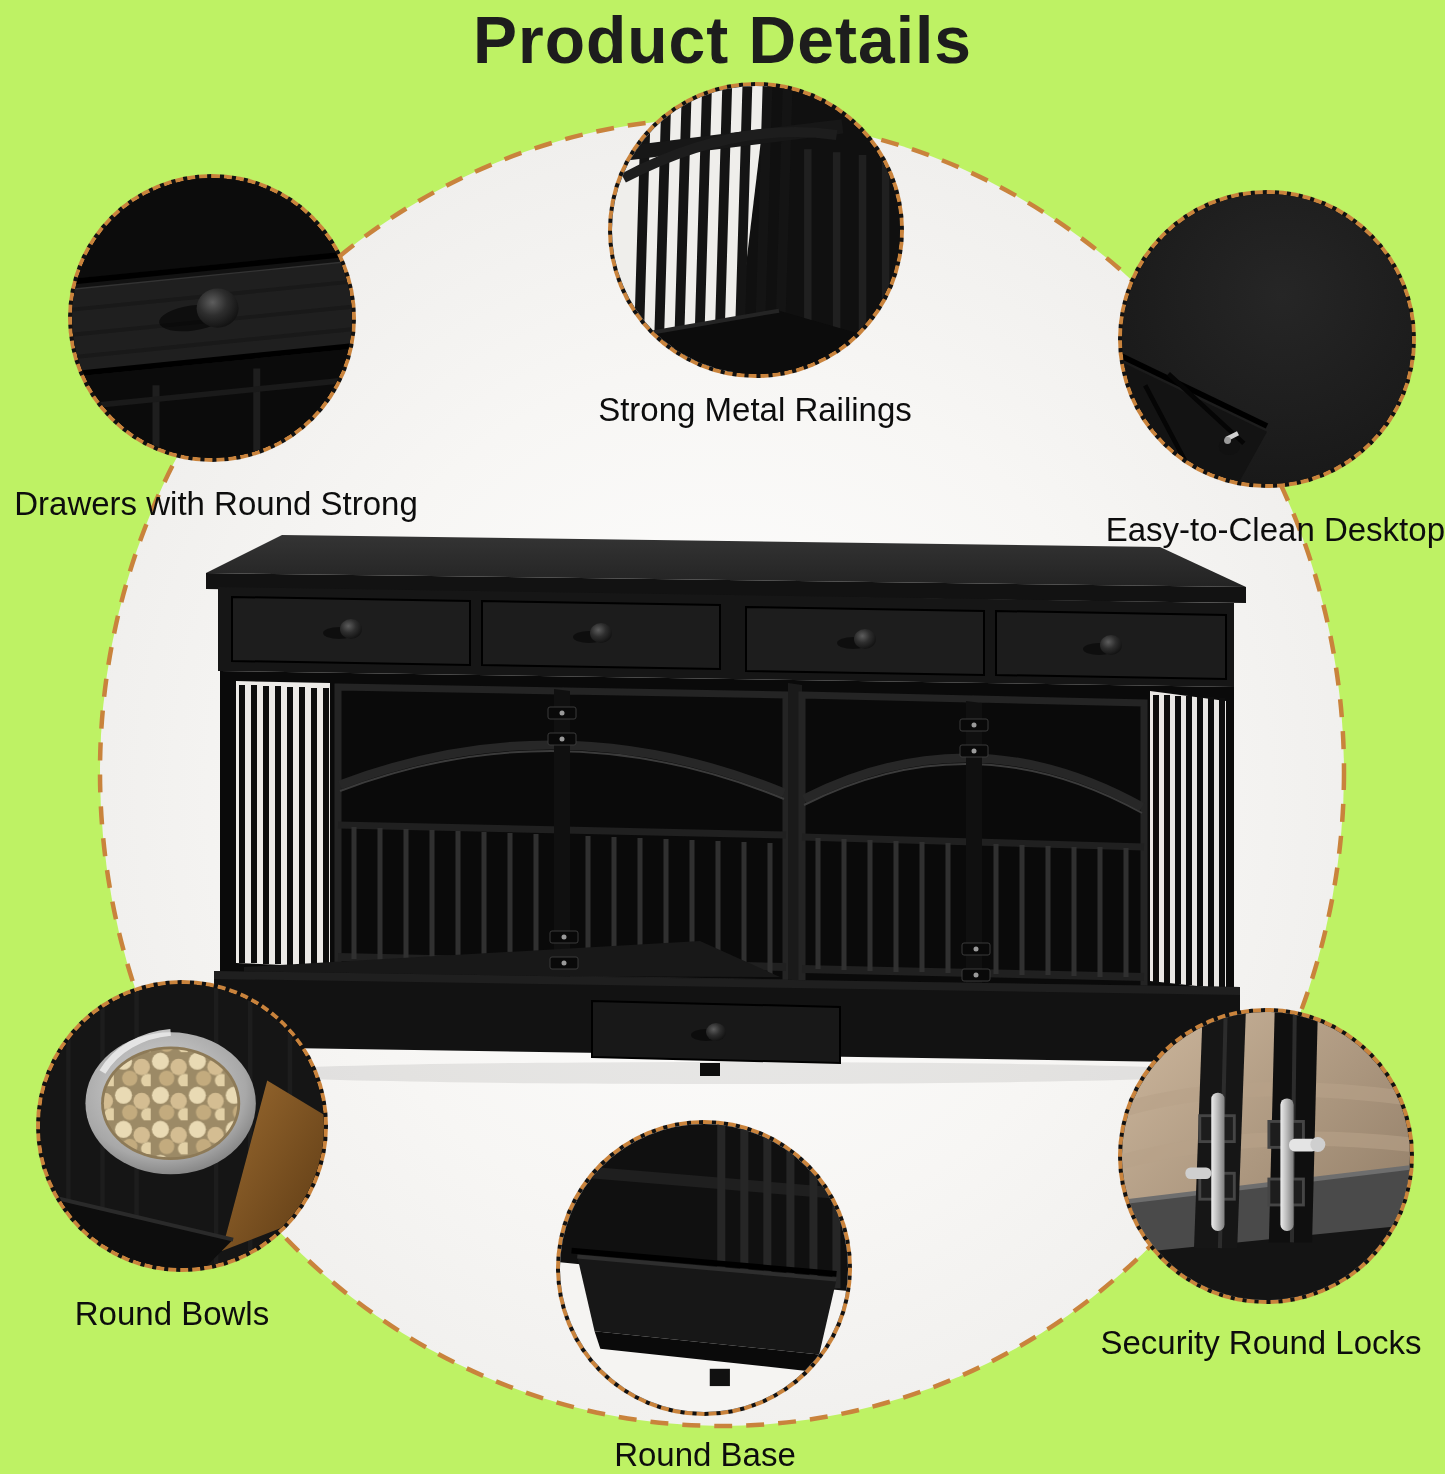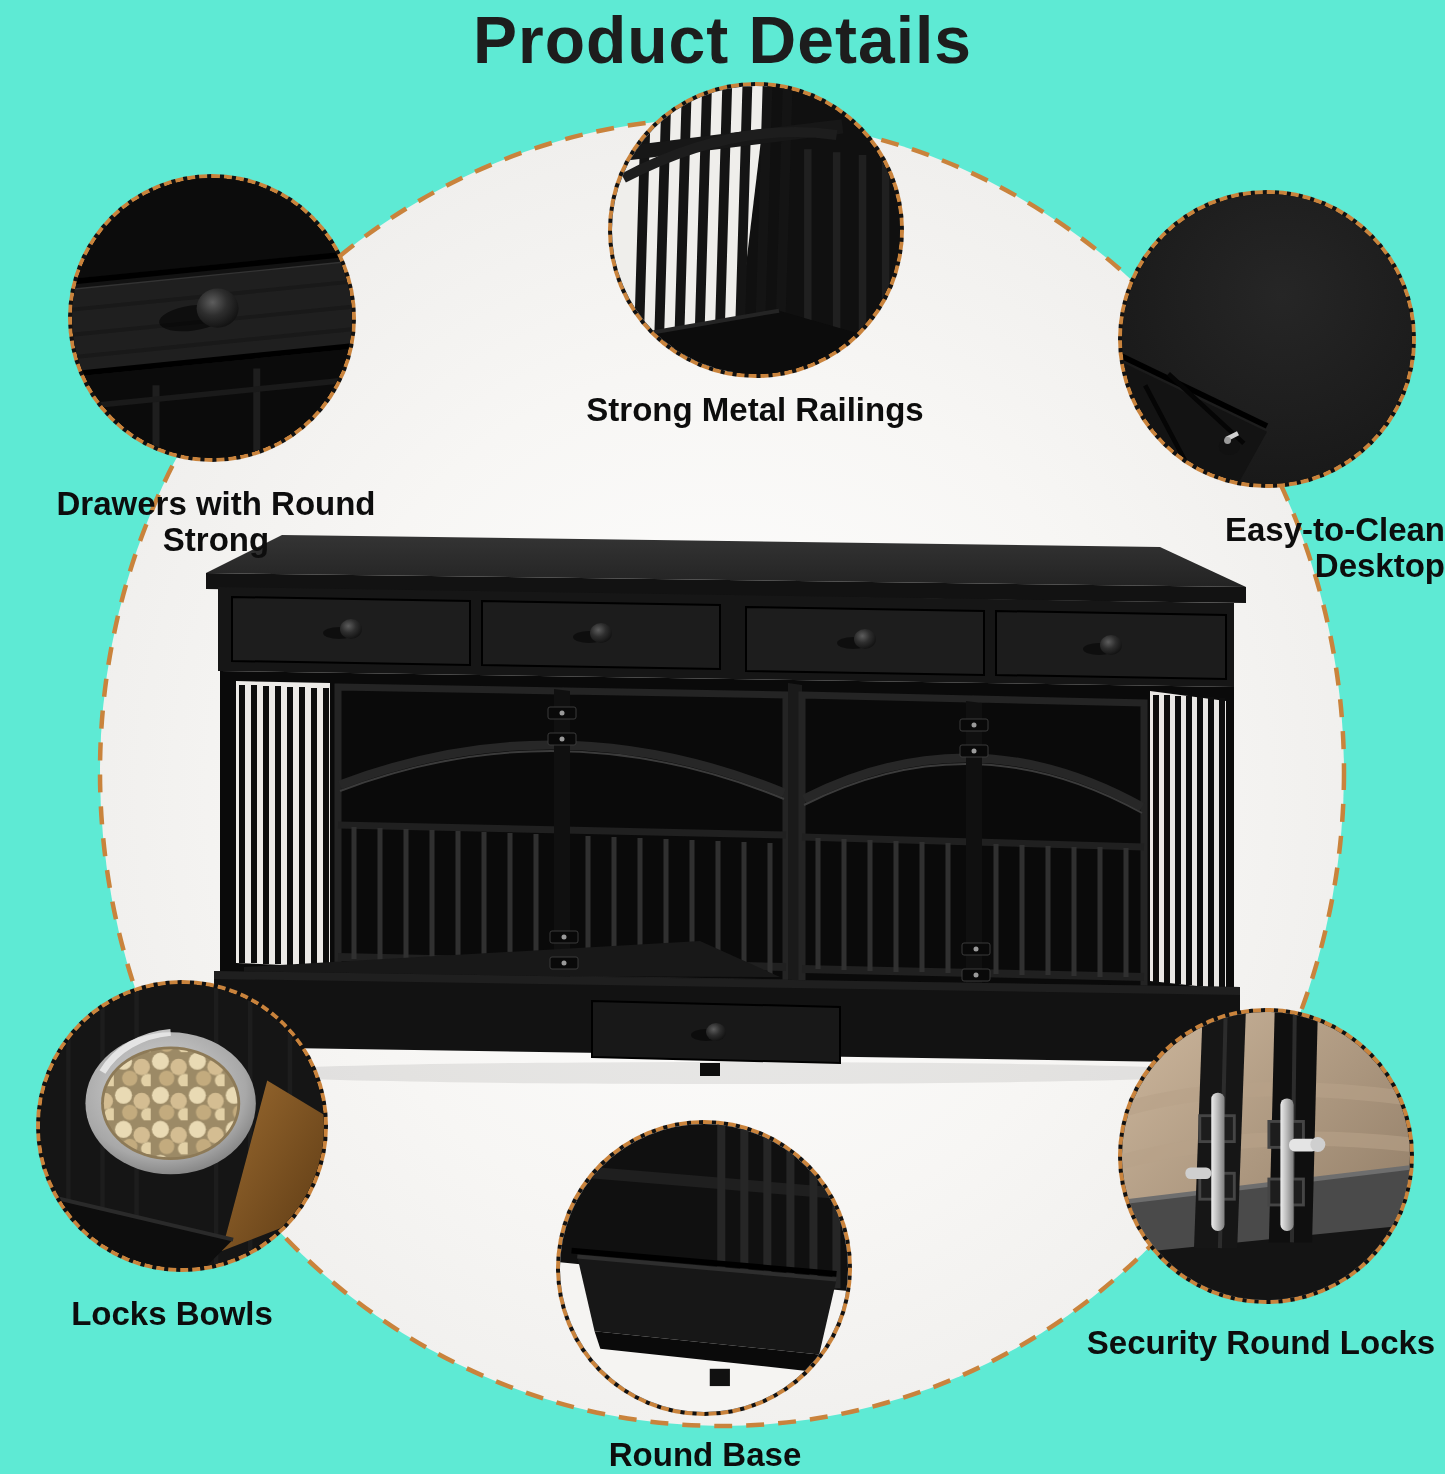--- a/index.html
+++ b/index.html
@@ -1,24 +1,24 @@
 <!DOCTYPE html>
 <html><head>
 <meta charset="utf-8">
 <style>
   html,body{margin:0;padding:0;background:#ffffff;}
-  #stage{position:relative;width:1445px;height:1474px;overflow:hidden;background:#5eead4;
+  #stage{position:relative;width:1445px;height:1474px;overflow:hidden;background:#bef264;
          font-family:"Liberation Sans",sans-serif;}
   .abs{position:absolute;}
   #title{left:0;top:2px;width:1445px;text-align:center;font-size:66px;font-weight:700;
          color:#1d1d1d;letter-spacing:1px;}
   .callout-circle{border-radius:50%;border:4px dashed #C9833C;overflow:hidden;box-sizing:border-box;
                   background:#111;}
   .callout-circle svg{display:block;width:100%;height:100%;}
-  .label{font-weight:700;font-size:33px;color:#0d0d0d;text-align:center;line-height:1.1;}
+  .label{font-weight:400;font-size:33px;color:#0d0d0d;text-align:center;line-height:1.1;}
   #c-drawer{left:68px;top:174px;width:288px;height:288px;}
   #c-rail{left:608px;top:82px;width:296px;height:296px;}
   #c-desk{left:1118px;top:190px;width:298px;height:298px;}
   #c-bowl{left:36px;top:980px;width:292px;height:292px;}
   #c-base{left:556px;top:1120px;width:296px;height:296px;}
   #c-lock{left:1118px;top:1008px;width:296px;height:296px;}
   #l-drawer{left:0;top:486px;width:432px;}
   #l-rail{left:555px;top:392px;width:400px;}
   #l-desk{left:1091px;top:512px;width:354px;text-align:right;}
   #l-bowl{left:22px;top:1296px;width:300px;}
@@ -225,21 +225,21 @@
       <path d="M10,0 V100 M22,0 V100 M34,0 V100 M62,0 V100 M74,0 V100 M88,0 V100" stroke="#1d1d1d" stroke-width="1.6"></path>
       <polygon points="80,34 100,46 100,80 64,94" fill="url(#woodwarm)"></polygon>
       <polygon points="0,74 68,90 58,100 0,100" fill="#0d0d0d"></polygon>
       <path d="M0,74 L68,90" stroke="#2a2a2a" stroke-width="1.4"></path>
       <ellipse cx="46" cy="42" rx="30" ry="25" fill="url(#steel)"></ellipse>
       <ellipse cx="46" cy="42" rx="24.5" ry="20" fill="#8d7a57"></ellipse>
       <ellipse cx="46" cy="42" rx="23.5" ry="19" fill="url(#kib)"></ellipse>
       <path d="M22,31 A30,25 0 0 1 46,17" stroke="#f0f0f0" stroke-width="2.4" fill="none" opacity="0.8"></path>
     </svg>
   </div>
-  <div id="l-bowl" class="abs label">Locks Bowls</div>
+  <div id="l-bowl" class="abs label">Round Bowls</div>
 
   <div id="c-base" class="abs callout-circle">
     <svg viewBox="0 0 100 100" preserveAspectRatio="none">
       <rect width="100" height="100" fill="#f5f4f2"></rect>
       <polygon points="0,0 100,0 100,58 0,48" fill="#101010"></polygon>
       <path d="M0,16 L96,24" stroke="#1f1f1f" stroke-width="4"></path>
       <path d="M56,0 V52 M64,0 V53 M72,2 V54 M80,3 V55 M88,4 V56 M96,5 V57" stroke="#262626" stroke-width="2.8"></path>
       <path d="M4,44 L96,52" stroke="#000" stroke-width="2"></path>
       <polygon points="6,46 96,54 90,80 12,72" fill="#171717"></polygon>
       <path d="M6,46 L96,54" stroke="#2e2e2e" stroke-width="1.4"></path>

